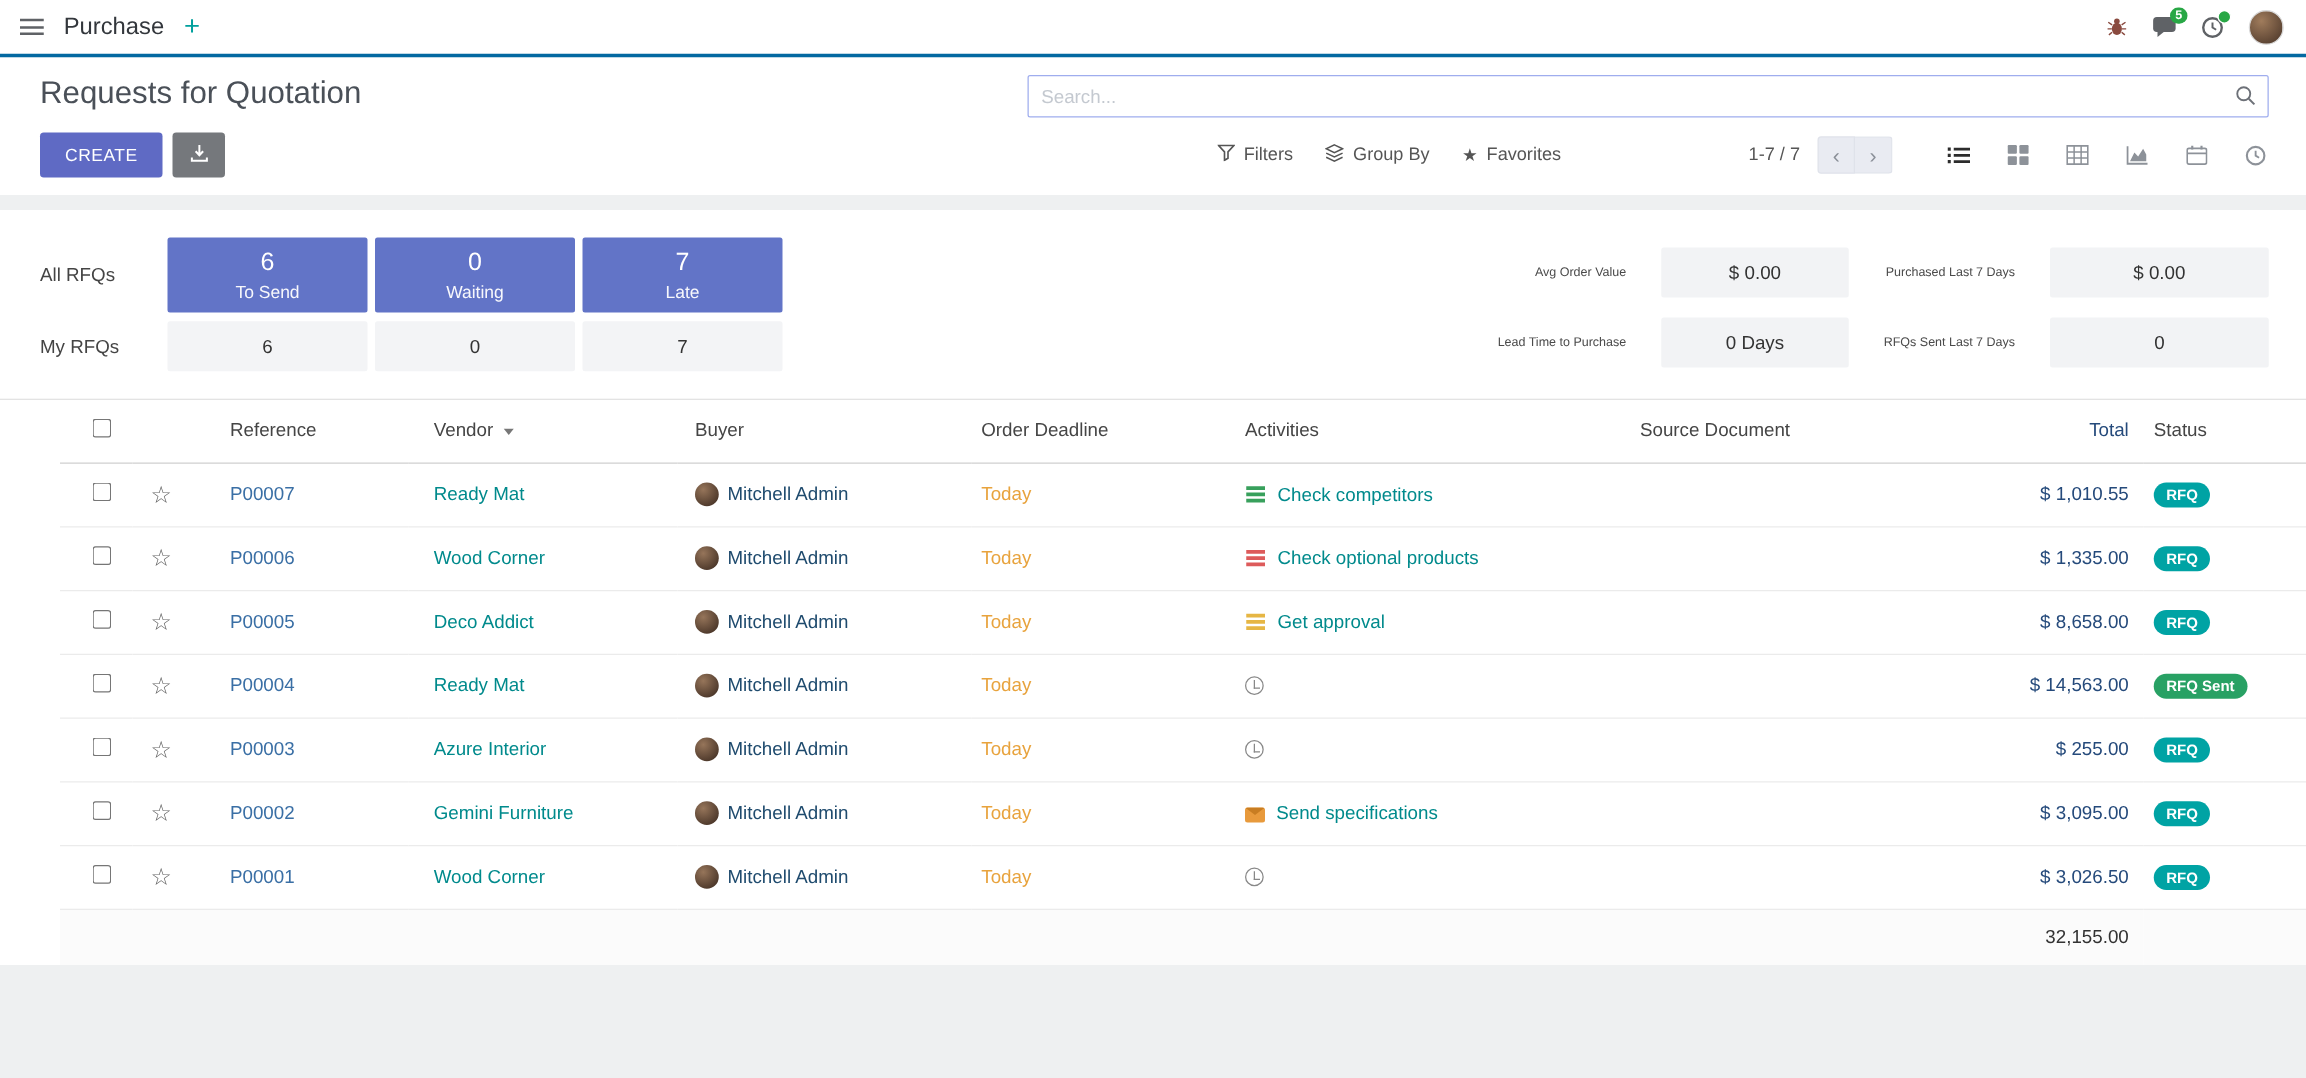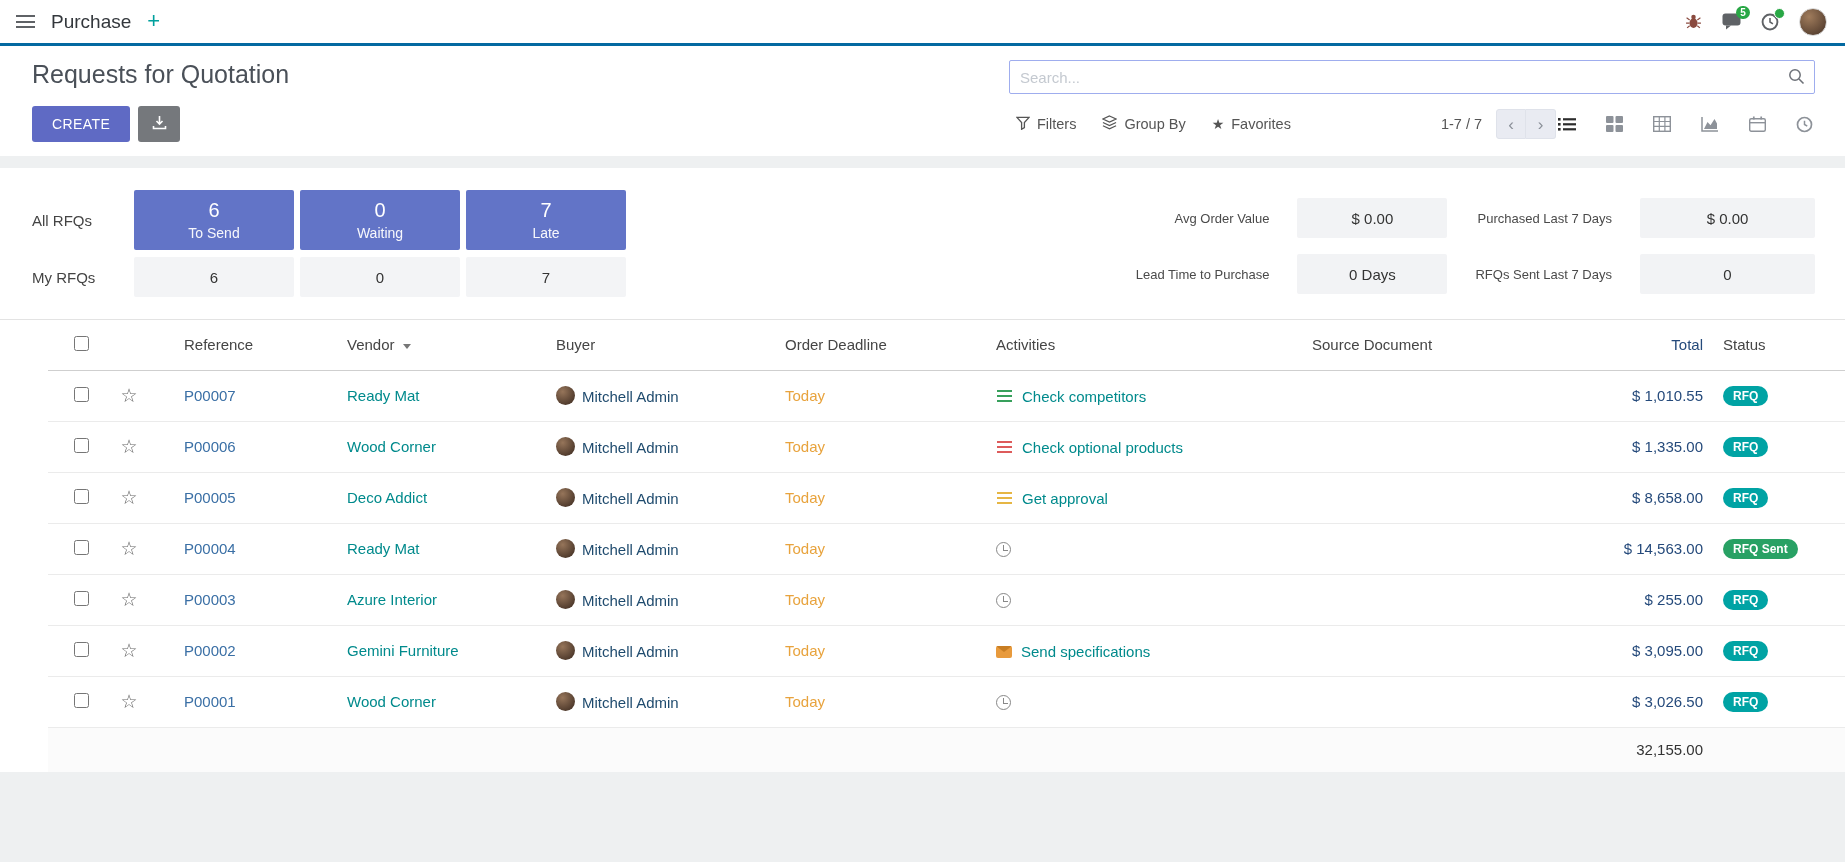--- a/index.html
+++ b/index.html
@@ -36,21 +36,21 @@
   .avatar {
     width: 28px; height: 28px; border-radius: 50%;
     background: radial-gradient(circle at 35% 30%, #a07c5c, #5c4433 75%);
     border: 1px solid #d8d8d8; cursor: pointer;
   }
 
   
   .control-panel { background: #fff; padding: 14px 30px 14px 32px; }
   .cp-row1 { display: flex; align-items: flex-start; }
   .page-title { font-size: 25px; color: #4a5058; font-weight: 400; }
-  .search-wrap { margin-left: auto; width: 806px; position: relative; }
+  .search-wrap { margin-left: auto; width: 993px; position: relative; }
   .search-input {
     width: 100%; height: 34px; border: 1px solid #9fadee; border-radius: 2px;
     padding: 0 34px 0 10px; font-size: 15px; color: #333; outline: none;
     font-family: "Liberation Sans", sans-serif;
   }
   .search-input::placeholder { color: #c4c9d0; }
   .search-icon { position: absolute; right: 10px; top: 8px; cursor: pointer; }
 
   .cp-row2 { display: flex; align-items: center; margin-top: 12px; }
   .btn-create {
@@ -59,21 +59,21 @@
     font-family: "Liberation Sans", sans-serif;
   }
   .btn-export {
     background: #75787c; border: none; border-radius: 3px; height: 36px; width: 42px;
     margin-left: 8px; cursor: pointer; display: inline-flex; align-items: center; justify-content: center;
   }
   .search-opts { margin-left: auto; display: flex; align-items: center; gap: 26px; margin-right: 150px; }
   .opt-btn { display: inline-flex; align-items: center; gap: 7px; background: none; border: none;
     color: #555; font-size: 14.5px; cursor: pointer; font-family: "Liberation Sans", sans-serif; }
   .fav-star::before { content: "★"; color: #555; font-size: 14px; }
-  .pager { display: flex; align-items: center; gap: 14px; }
+  .pager { display: flex; align-items: center; gap: 14px; margin-right: 42px; }
   .pager-text { color: #555; font-size: 14.5px; white-space: nowrap; }
   .pager-btns { display: flex; }
   .pager-btn { width: 30px; height: 30px; background: #e9ebf2; border: 1px solid #dfe2ea;
     color: #8a8f98; font-size: 17px; cursor: pointer; line-height: 1; }
   .pager-btn.prev { border-radius: 3px 0 0 3px; }
   .pager-btn.next { border-radius: 0 3px 3px 0; border-left: none; }
   .pager-btn.prev::before { content: "‹"; }
   .pager-btn.next::before { content: "›"; }
   .view-switcher { display: flex; align-items: center; gap: 26px; }
   .vs-btn { background: none; border: none; cursor: pointer; color: #8d9299; display: inline-flex; padding: 2px; }
@@ -86,21 +86,21 @@
   .dash-rowlabel { font-size: 15px; color: #444; }
   .tile { border: none; cursor: pointer; border-radius: 2px; font-family: "Liberation Sans", sans-serif; }
   .tile.blue { background: #6274c7; color: #fff; height: 60px;
     display: flex; flex-direction: column; align-items: center; justify-content: center; gap: 3px; }
   .tile-num { font-size: 20px; }
   .tile-label { font-size: 14px; opacity: .95; }
   .tile.gray { background: #f3f4f6; color: #333; height: 40px; font-size: 15px;
     display: flex; align-items: center; justify-content: center; }
   .dash-right { margin-left: auto; display: grid;
     grid-template-columns: auto 150px auto 175px; gap: 16px 28px; align-items: center; padding-top: 8px; }
-  .kpi-label { text-align: right; color: #4a4a4a; font-size: 13px; white-space: nowrap; }
+  .kpi-label { text-align: right; color: #4a4a4a; font-size: 10px; white-space: nowrap; }
   .kpi-value { background: #f2f3f5; height: 40px; display: flex; align-items: center;
     justify-content: center; font-size: 15px; color: #333; border-radius: 2px; }
 
   
   .list-table-wrap { background: #fff; border-top: 1px solid #e3e3e3; }
   table { width: 100%; border-collapse: collapse; table-layout: fixed; margin-left: 48px; }
   th { font-weight: 400; color: #454545; text-align: left; font-size: 15px;
     height: 50px; border-bottom: 1px solid #cfcfcf; cursor: pointer; }
   td { height: 51px; border-bottom: 1px solid #ebebeb; font-size: 15px; }
   .c-check { padding-left: 26px; }

